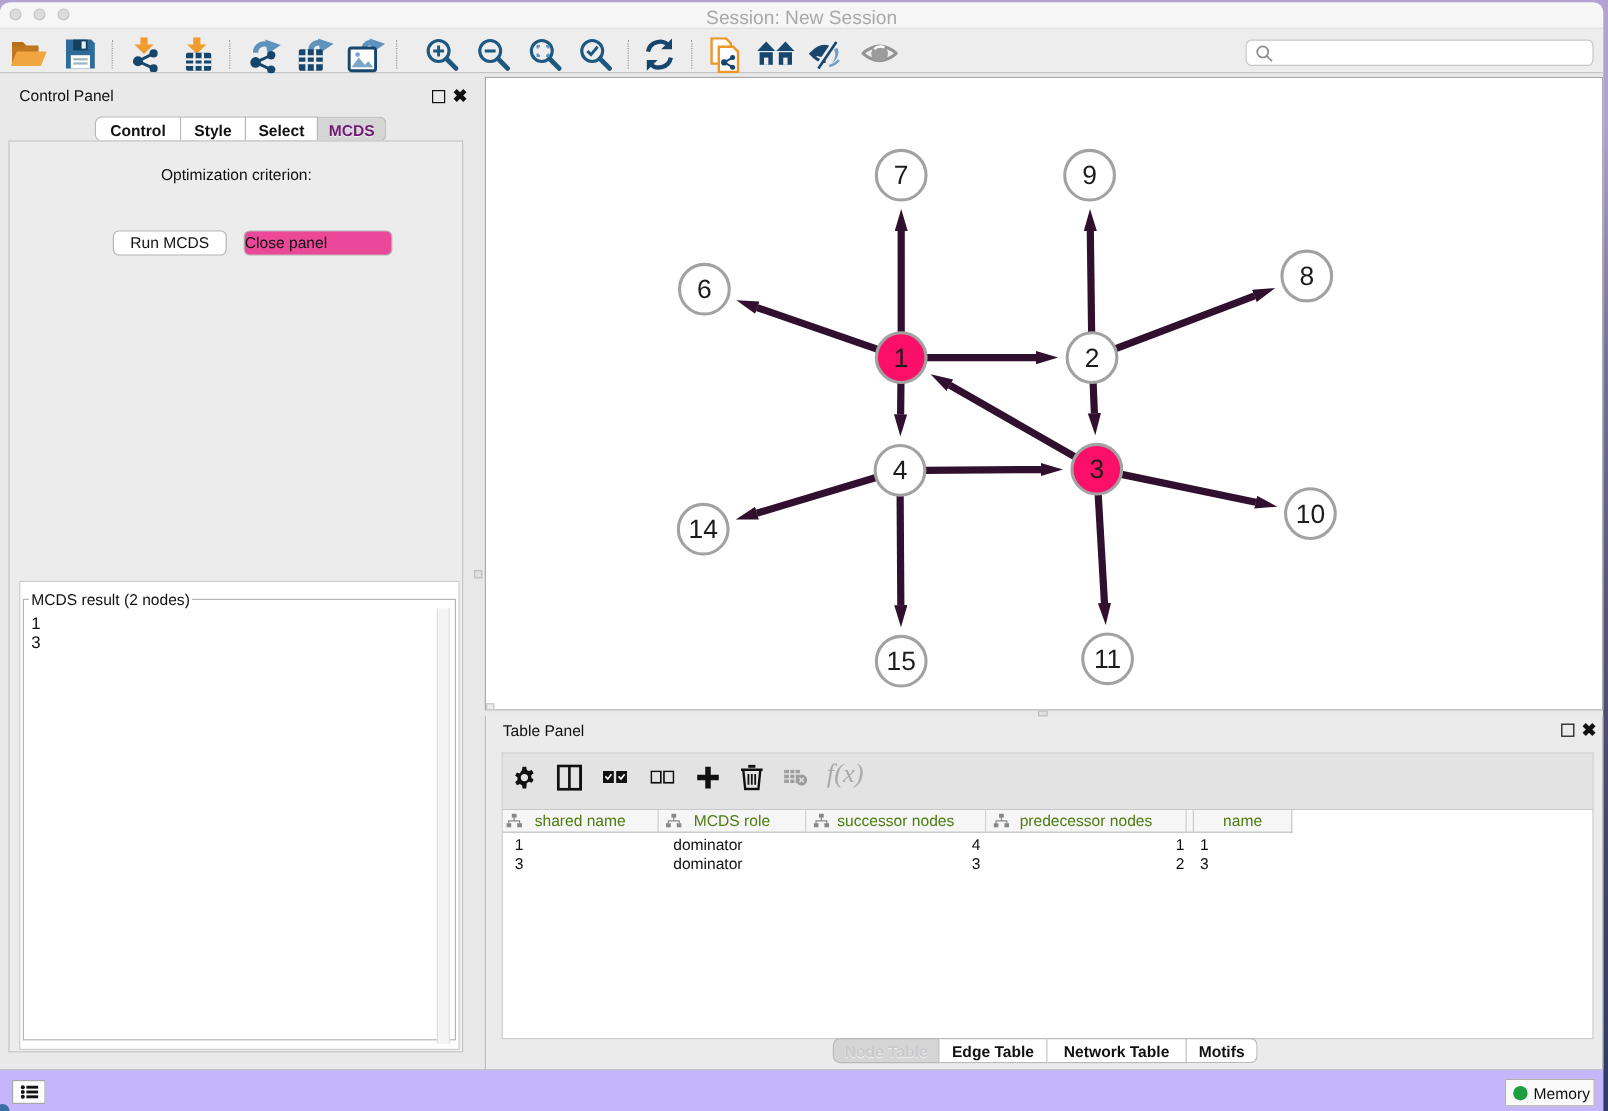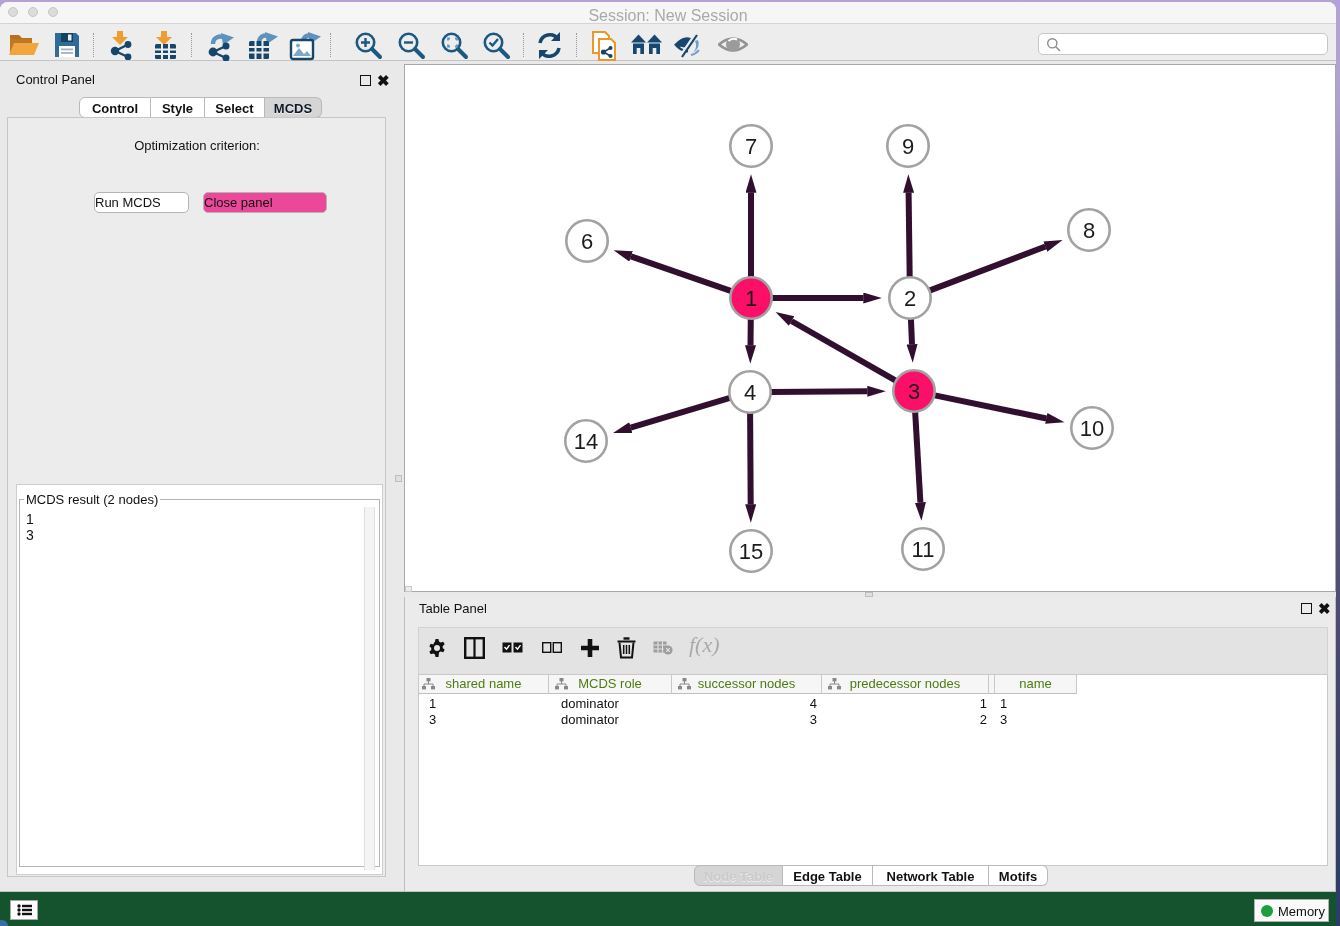--- a/index.html
+++ b/index.html
@@ -9,21 +9,21 @@
 #titlebar{position:absolute;left:0;top:0;width:1336px;height:22px;background:#f6f6f6;border-radius:8px 8px 0 0;border-bottom:1px solid #d4d4d4}
 .tl{position:absolute;top:5.2px;width:10px;height:10px;border-radius:50%;background:#dcdcdc;border:1px solid #c6c6c6}
 #wtitle{position:absolute;top:4.5px;left:0;width:1336px;text-align:center;font-size:16px;color:#a9a9a9}
 #toolbar{position:absolute;left:0;top:22px;width:1336px;height:37px;background:#ededed;border-bottom:1px solid #c4c4c4}
 .ticon{position:absolute;top:7px}
 .tsep{position:absolute;top:9px;height:24px;width:0;border-left:1px dotted #9a9a9a}
 #searchbox{position:absolute;left:1038px;top:9px;width:290px;height:22px;background:#fff;border:1px solid #c6c6c6;border-radius:5px}
 #cptabs{position:absolute;left:79px;top:95px;height:21px;display:flex}
 .cptab{height:21px;line-height:21px;font-size:13px;font-weight:bold;color:#111;background:#fff;border:1px solid #b9b9b9;border-left:none;padding:0 14px;text-align:center}
 .cptab.first{border-left:1px solid #b9b9b9;border-radius:6px 0 0 6px}
-.cptab.sel{background:#d5d5d5;color:#0f172a;text-shadow:0 1px 0 #f2f2f2;border-radius:0 6px 6px 0}
+.cptab.sel{background:#d5d5d5;color:#701a75;text-shadow:0 1px 0 #f2f2f2;border-radius:0 6px 6px 0}
 #cppanel{position:absolute;left:7px;top:115px;width:379px;height:760px;background:#ececec;border:1px solid #c6c6c6}
 #mcdsbox{position:absolute;left:16px;top:482px;width:367px;height:391px;background:#fff;border:1px solid #cdcdcd}
 #mcdsfield{position:absolute;left:2px;top:14px;width:361px;height:368px;border:1px solid #b5b5b5}
 #mcdslegend{position:absolute;left:4px;top:-8px;background:#fff;padding:0 2px;font-size:13px;color:#111}
 #mcdsscroll{position:absolute;left:347px;top:22px;width:11px;bottom:4px;background:#f4f4f4;border-left:1px solid #e0e0e0;border-right:1px solid #e0e0e0}
 
 .vhandle{position:absolute;left:395px;top:473px;width:7px;height:7px;background:#e0e0e0;border:1px solid #bdbdbd}
 .hhandle{position:absolute;left:865px;top:590px;width:8px;height:5px;background:#e0e0e0;border:1px solid #bdbdbd}
 
 #netwin{position:absolute;left:404px;top:62px;width:932px;height:528px;border:1px solid #a9a9a9;background:#fff}
@@ -36,21 +36,21 @@
 #tptable{position:absolute;left:13px;top:77px;width:910px;height:192px;background:#fff;border:1px solid #c9c9c9}
 #thead{position:absolute;left:0;top:0;right:0;height:19px;font-size:13px;color:#4d7c0f}
 .hcell{position:absolute;top:0;height:19px;background:#f6f6f6;border-right:1px solid #c9c9c9;border-bottom:1px solid #bfbfbf;text-align:center;line-height:18px}
 .trow{position:absolute;left:0;right:0;height:16px;font-size:13px;color:#111}
 .tcell{position:absolute;top:0;height:16px;line-height:16px}
 #btabs{position:absolute;left:289px;top:268px;height:21px;display:flex}
 .btab{height:21px;line-height:21px;font-size:13px;font-weight:bold;color:#111;background:#fff;border:1px solid #b9b9b9;border-left:none;text-align:center}
 .btab.sel{background:#d5d5d5;color:#cbc9cc;text-shadow:0 1px 0 #f0f0f0;border-radius:6px 0 0 6px;border-left:1px solid #b9b9b9}
 .btab.last{border-radius:0 6px 6px 0}
 
-#statusbar{position:absolute;left:0;top:889px;width:1336px;height:35px;background:#14532d;border-top:1px solid #c3c3c3}
+#statusbar{position:absolute;left:0;top:889px;width:1336px;height:35px;background:#c4b5fd;border-top:1px solid #c3c3c3}
 .winicon{position:absolute;width:11px;height:11px;border:1.6px solid #111}
 .xicon{position:absolute;font-size:15px;font-weight:bold;color:#111;line-height:11px}
 svg{display:block}
 .htree{position:absolute;top:3px}
 </style></head>
 <body>
 <div id="win">
   <div id="titlebar">
     <div class="tl" style="left:8px"></div>
     <div class="tl" style="left:28.2px"></div>
@@ -192,21 +192,21 @@
   <div class="winicon" style="left:360px;top:73px"></div>
   <div class="xicon" style="left:377px;top:73px">✖</div>
   <div id="cptabs">
     <div class="cptab first" style="width:72px;padding:0">Control</div>
     <div class="cptab" style="width:54px;padding:0">Style</div>
     <div class="cptab" style="width:60px;padding:0">Select</div>
     <div class="cptab sel" style="width:57px;padding:0">MCDS</div>
   </div>
   <div id="cppanel"></div>
   <div class="abs" style="left:7px;top:136px;width:380px;text-align:center;font-size:13px;color:#111">Optimization criterion:</div>
-  <div class="abs" style="left:94px;top:190px;width:95px;height:21px;background:#fff;border:1px solid #b5b5b5;border-radius:5px;font-size:13px;color:#111;line-height:19px;text-align:left">Run MCDS</div>
+  <div class="abs" style="left:94px;top:190px;width:95px;height:21px;background:#fff;border:1px solid #b5b5b5;border-radius:5px;font-size:13px;color:#111;line-height:19px;text-align:center">Run MCDS</div>
   <div class="abs" style="left:203px;top:190px;width:124px;height:21px;background:#ec4899;border:1px solid #b5b5b5;border-radius:5px;font-size:13px;color:#111;line-height:19px;text-align:left">Close panel</div>
   <div id="mcdsbox">
     <div id="mcdsfield">
         <div id="mcdslegend">MCDS result (2 nodes)</div>
       </div>
     <div class="abs" style="left:9px;top:26px;font-size:14px;color:#111;line-height:16px">1<br>3</div>
     <div id="mcdsscroll"></div>
   </div>
   <div id="netwin">
     <div id="netcanvas">

